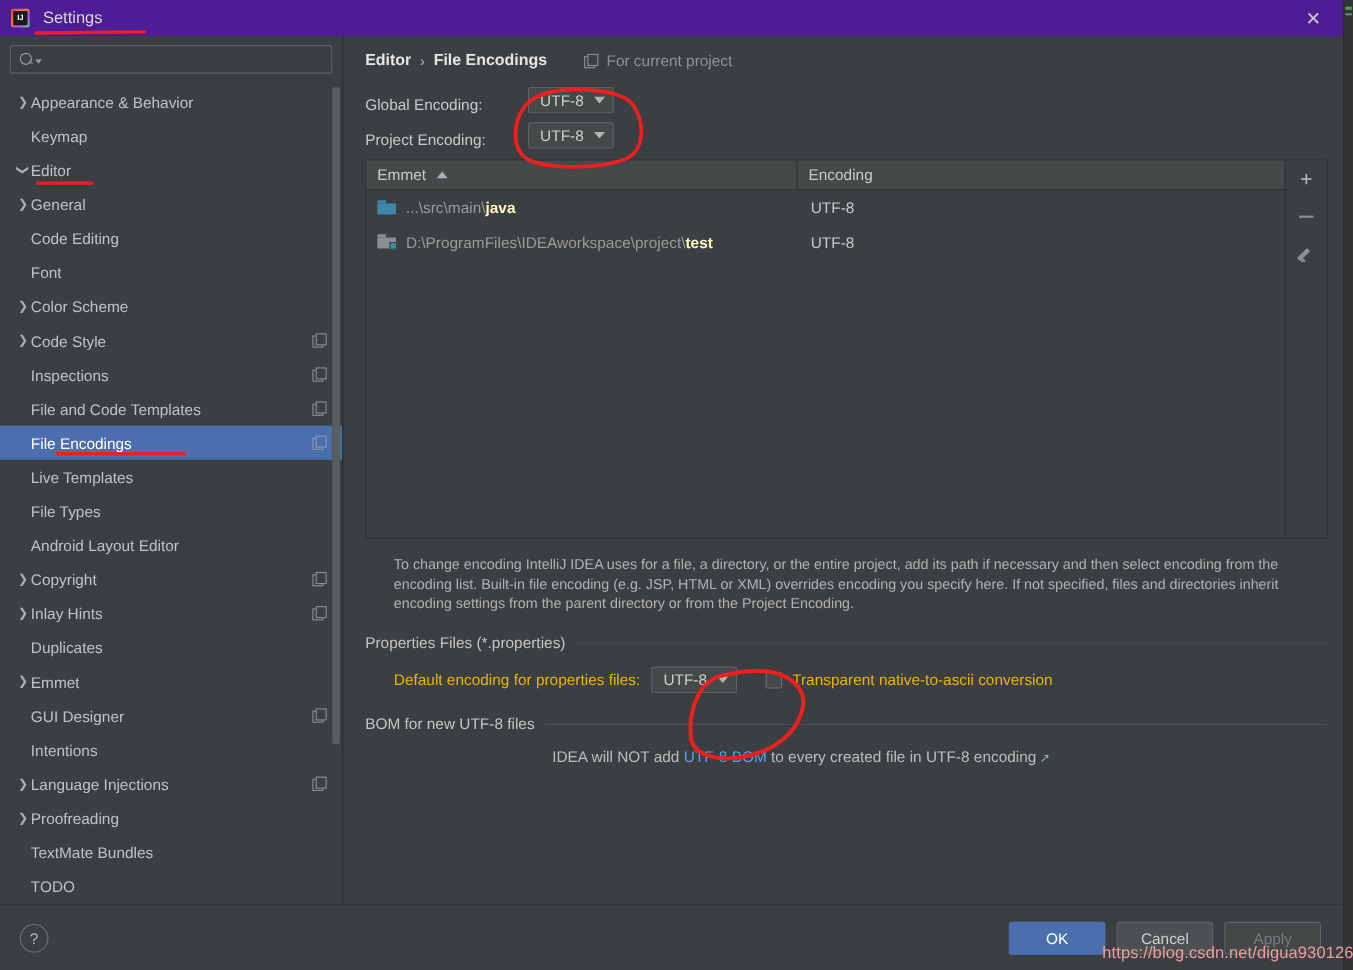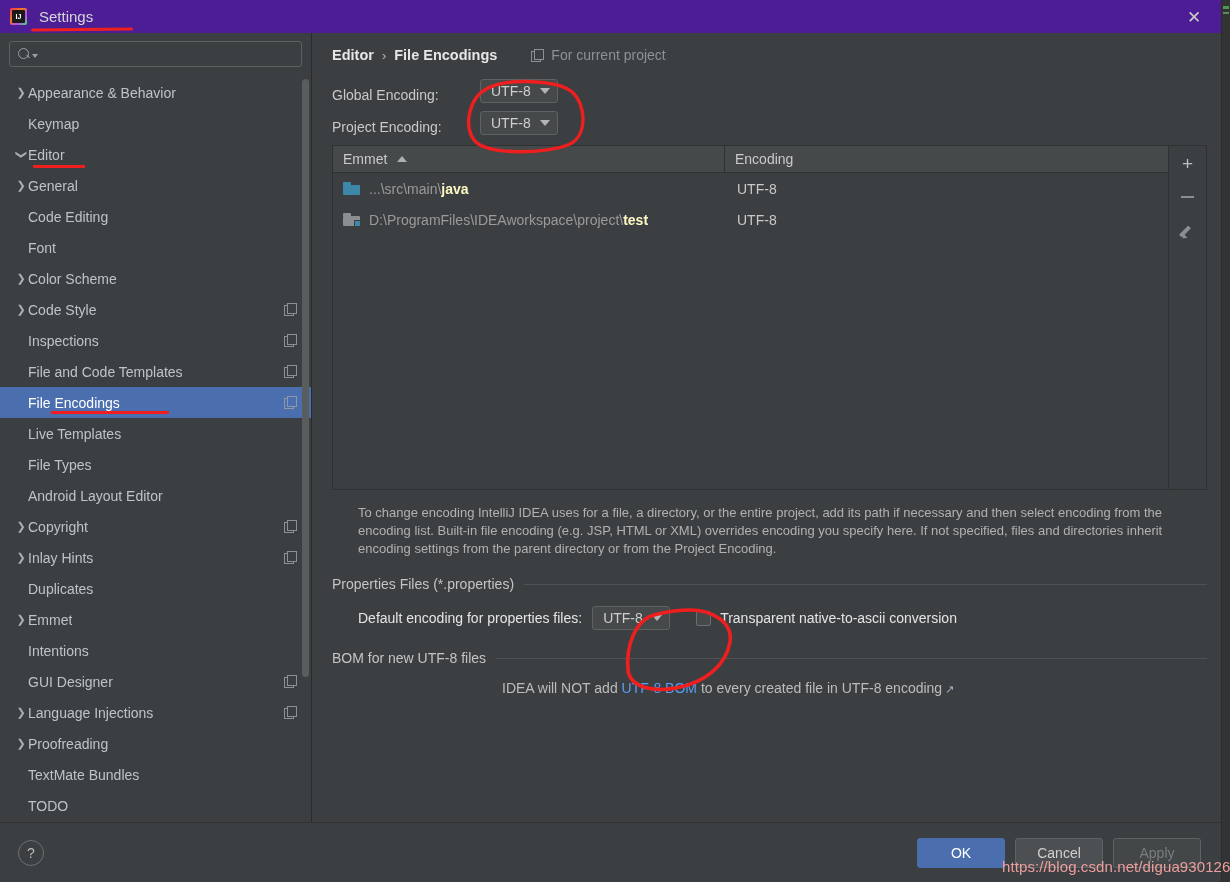--- a/index.html
+++ b/index.html
@@ -331,21 +331,21 @@
     white-space: nowrap;
   }
   .group-title .line {
     flex: 1 1 auto; height: 1px; background: #4e5254; margin-left: 10px;
   }
   .group-row {
     display: flex; align-items: center;
     margin-top: 14px;
     padding-left: 26px;
   }
-  .g-label { font-size: 14px; color: #e5e5e5; }
+  .g-label { font-size: 14px; color: #eab308; }
   .checkbox-wrap { display: flex; align-items: center; margin-left: 26px; }
   .checkbox {
     width: 15px; height: 15px;
     border: 1px solid #6a6e70; border-radius: 2px;
     background: #45494a; margin-right: 9px;
   }
 
   .combo-wide {
     height: 27px; width: 440px;
     background: #3c3f41;
@@ -512,26 +512,26 @@
             <div class="tree-item d1">
               <span class="arrow"></span>
               <span class="tree-label">Duplicates</span>
             </div>
             <div class="tree-item d1">
               <span class="arrow">❯</span>
               <span class="tree-label">Emmet</span>
             </div>
             <div class="tree-item d1">
               <span class="arrow"></span>
+              <span class="tree-label">GUI Designer</span>
+              <span class="copy-glyph"></span>
+            </div>
+            <div class="tree-item d1">
+              <span class="arrow"></span>
               <span class="tree-label">Intentions</span>
-            </div>
-            <div class="tree-item d1">
-              <span class="arrow"></span>
-              <span class="tree-label">GUI Designer</span>
-              <span class="copy-glyph"></span>
             </div>
             <div class="tree-item d1">
               <span class="arrow">❯</span>
               <span class="tree-label">Language Injections</span>
               <span class="copy-glyph"></span>
             </div>
             <div class="tree-item d1">
               <span class="arrow">❯</span>
               <span class="tree-label">Proofreading</span>
             </div>

